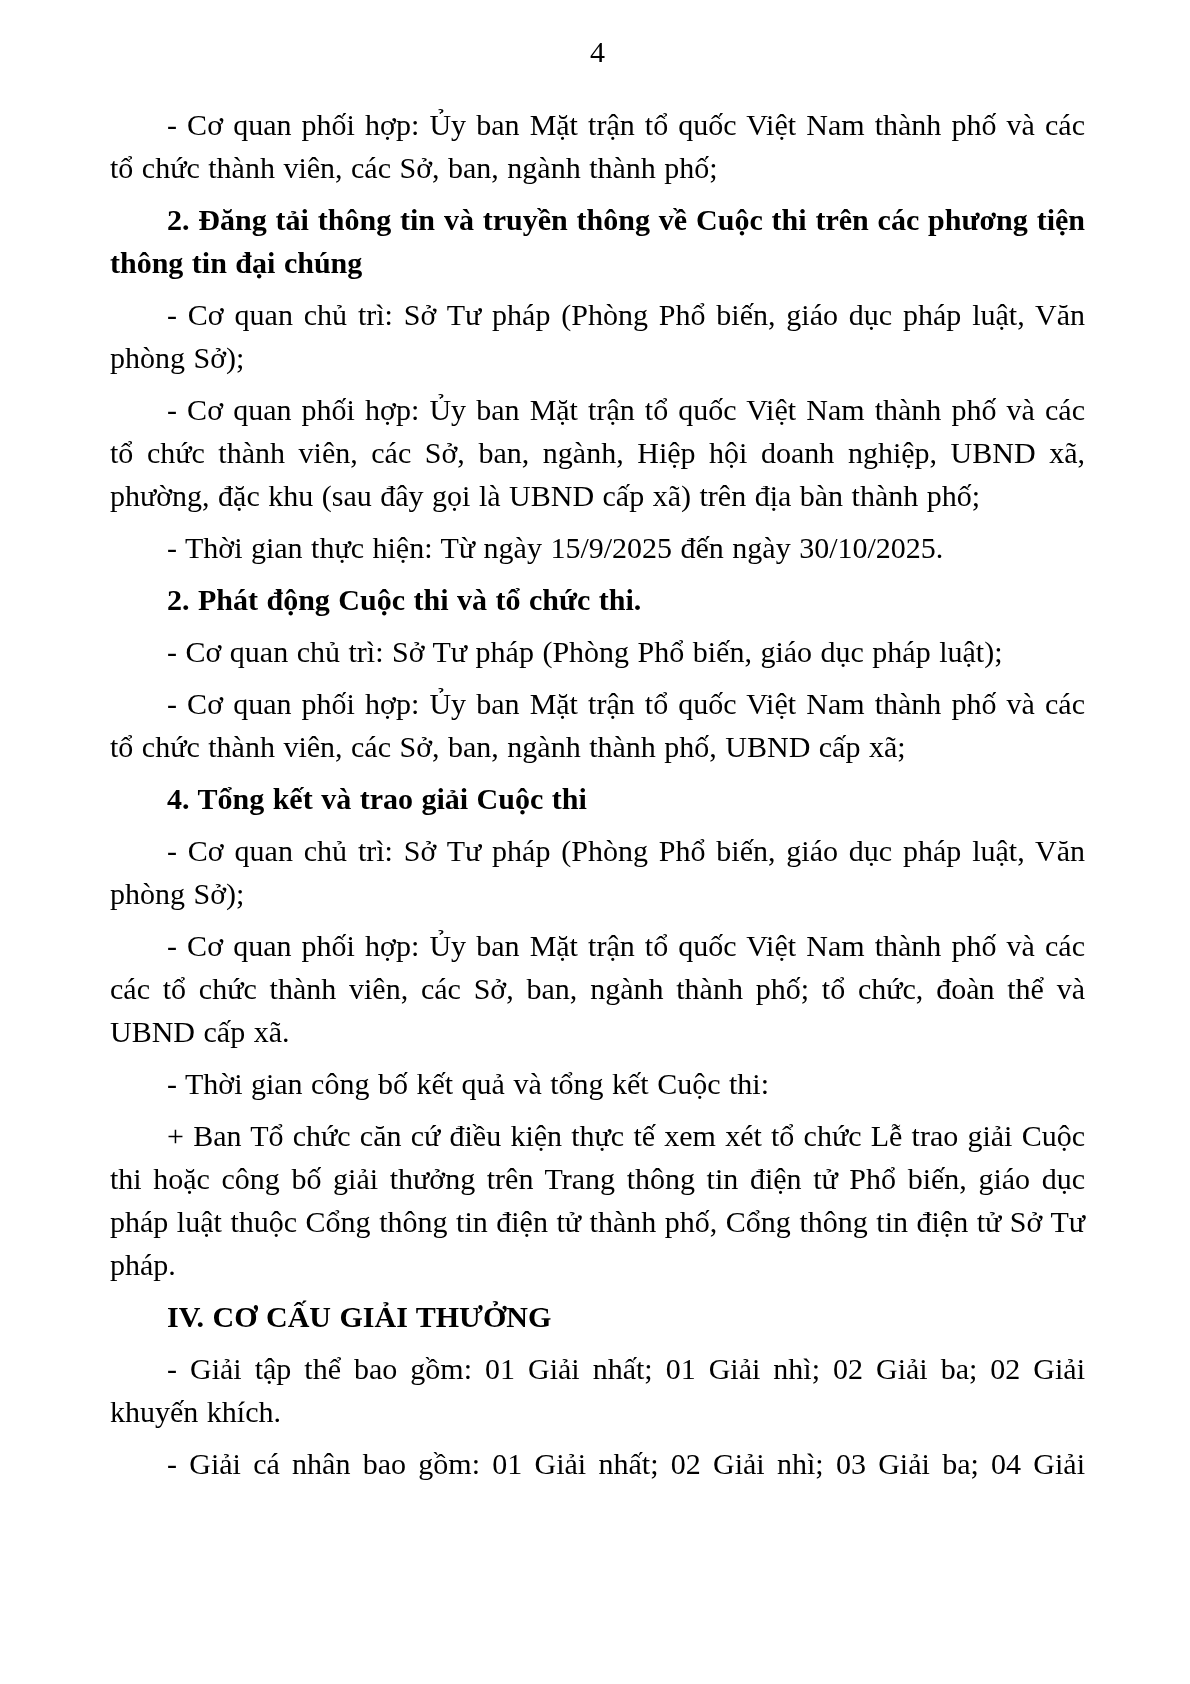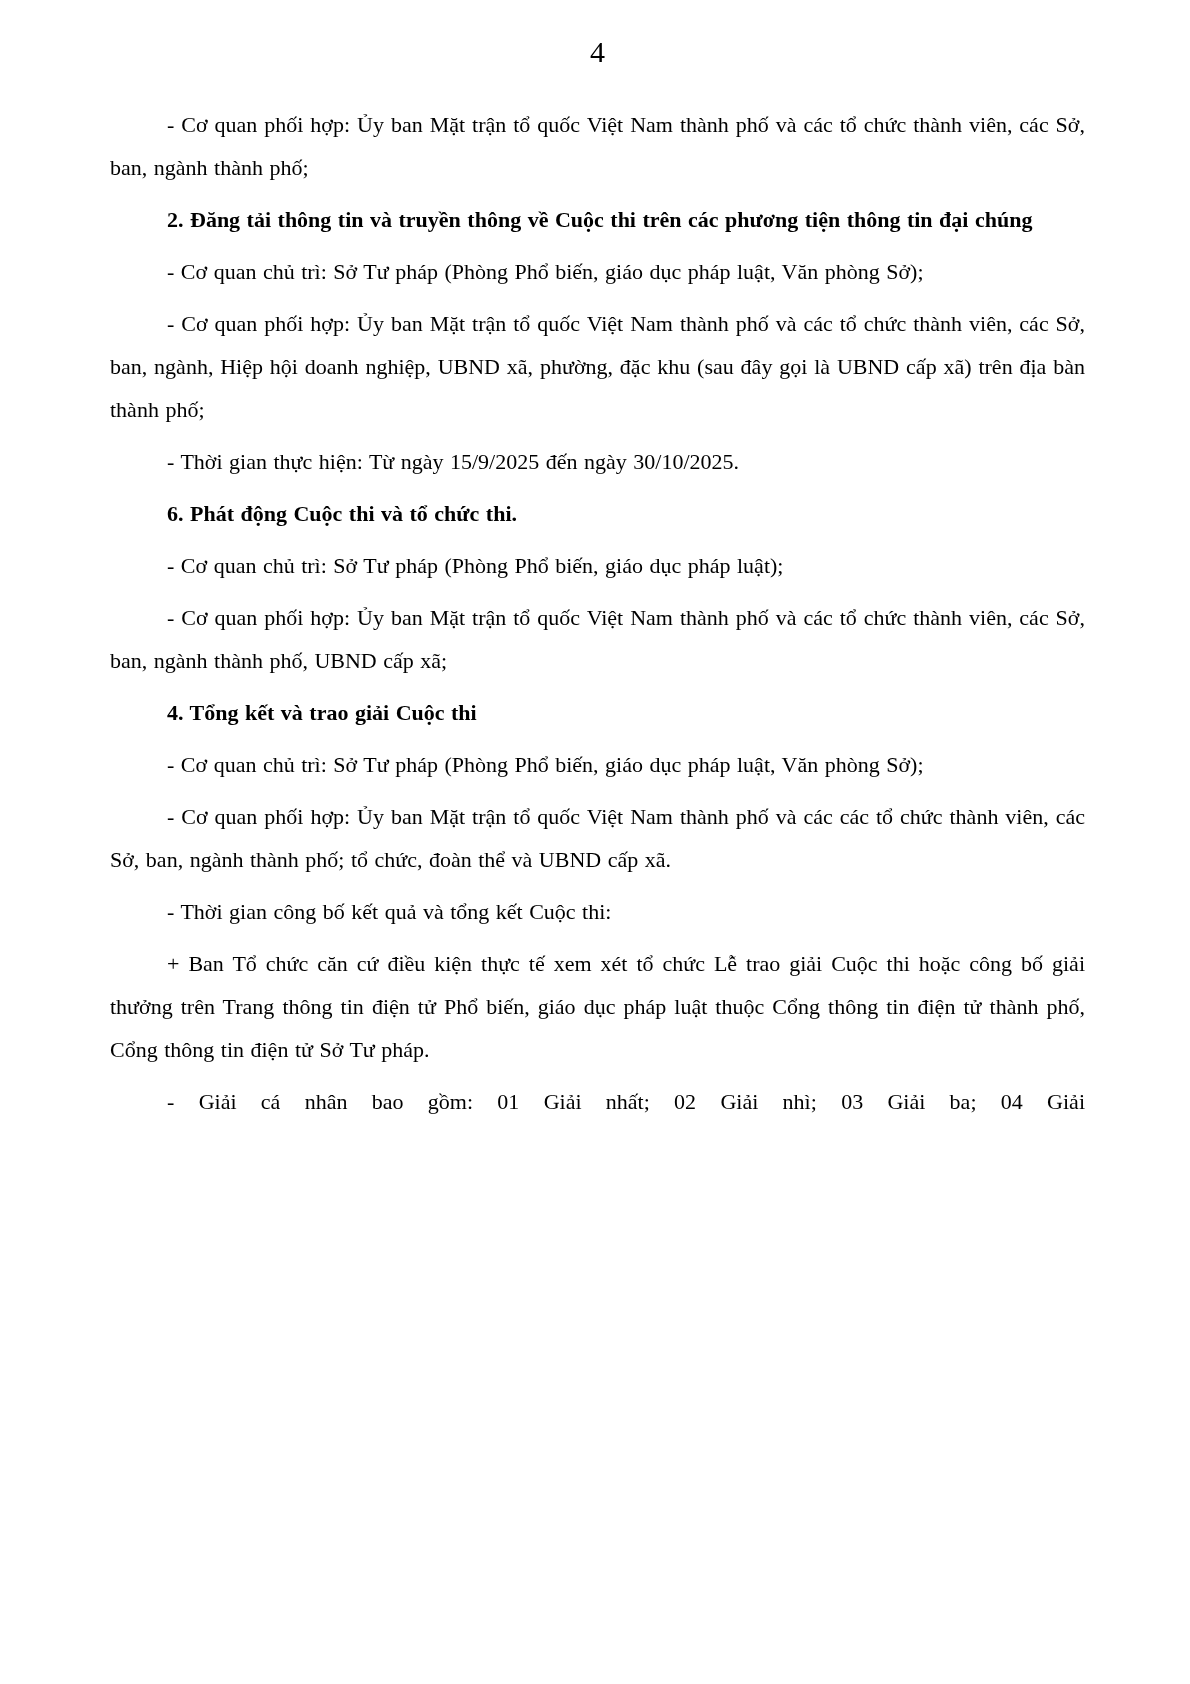--- a/index.html
+++ b/index.html
@@ -17,21 +17,21 @@
     background: #ffffff;
     padding: 30px 105px 40px 110px;
   }
   .page-number {
     text-align: center;
     font-size: 30px;
     line-height: 43px;
     margin-bottom: 30px;
   }
   .doc-body .block {
-    font-size: 22px;
+    font-size: 30px;
     line-height: 43px;
     text-align: justify;
     text-indent: 57px;
     margin-bottom: 9px;
     word-spacing: 1px;
   }
   .doc-body .heading { font-weight: bold; }
   .doc-body .italic { }
   .doc-body .justify-last { text-align-last: justify; }
 </style>
@@ -39,23 +39,25 @@
 <body>
 
 <div class="page">
   <div class="page-number">4</div>
   <div class="doc-body">
       <p class="block"><span>- Cơ quan phối hợp: Ủy ban Mặt trận tổ quốc Việt Nam thành phố và các tổ chức thành viên, các Sở, ban, ngành thành phố;</span></p>
       <p class="block heading"><span>2. Đăng tải thông tin và truyền thông về Cuộc thi trên các phương tiện thông tin đại chúng</span></p>
       <p class="block"><span>- Cơ quan chủ trì: Sở Tư pháp (Phòng Phổ biến, giáo dục pháp luật, Văn phòng Sở);</span></p>
       <p class="block"><span>- Cơ quan phối hợp: Ủy ban Mặt trận tổ quốc Việt Nam thành phố và các tổ chức thành viên, các Sở, ban, ngành, Hiệp hội doanh nghiệp, UBND xã, phường, đặc khu </span><span class="italic">(sau đây gọi là UBND cấp xã)</span><span> trên địa bàn thành phố;</span></p>
       <p class="block"><span>- Thời gian thực hiện: Từ ngày 15/9/2025 đến ngày 30/10/2025.</span></p>
-      <p class="block heading"><span>6. Phát động Cuộc thi và tổ chức thi.</span></p>
+      <p class="block heading"><span>2. Phát động Cuộc thi và tổ chức thi.</span></p>
       <p class="block"><span>- Cơ quan chủ trì: Sở Tư pháp (Phòng Phổ biến, giáo dục pháp luật);</span></p>
       <p class="block"><span>- Cơ quan phối hợp: Ủy ban Mặt trận tổ quốc Việt Nam thành phố và các tổ chức thành viên, các Sở, ban, ngành thành phố, UBND cấp xã;</span></p>
       <p class="block heading"><span>4. Tổng kết và trao giải Cuộc thi</span></p>
       <p class="block"><span>- Cơ quan chủ trì: Sở Tư pháp (Phòng Phổ biến, giáo dục pháp luật, Văn phòng Sở);</span></p>
       <p class="block"><span>- Cơ quan phối hợp: Ủy ban Mặt trận tổ quốc Việt Nam thành phố và các các tổ chức thành viên, các Sở, ban, ngành thành phố; tổ chức, đoàn thể và UBND cấp xã.</span></p>
       <p class="block"><span>- Thời gian công bố kết quả và tổng kết Cuộc thi:</span></p>
       <p class="block"><span>+ Ban Tổ chức căn cứ điều kiện thực tế xem xét tổ chức Lễ trao giải Cuộc thi hoặc công bố giải thưởng trên Trang thông tin điện tử Phổ biến, giáo dục pháp luật thuộc Cổng thông tin điện tử thành phố, Cổng thông tin điện tử Sở Tư pháp.</span></p>
+      <p class="block heading"><span>IV. CƠ CẤU GIẢI THƯỞNG</span></p>
+      <p class="block"><span>- Giải tập thể bao gồm: 01 Giải nhất; 01 Giải nhì; 02 Giải ba; 02 Giải khuyến khích.</span></p>
       <p class="block justify-last"><span>- Giải cá nhân bao gồm: 01 Giải nhất; 02 Giải nhì; 03 Giải ba; 04 Giải</span></p>
     </div>
 </div>
 
 </body></html>

